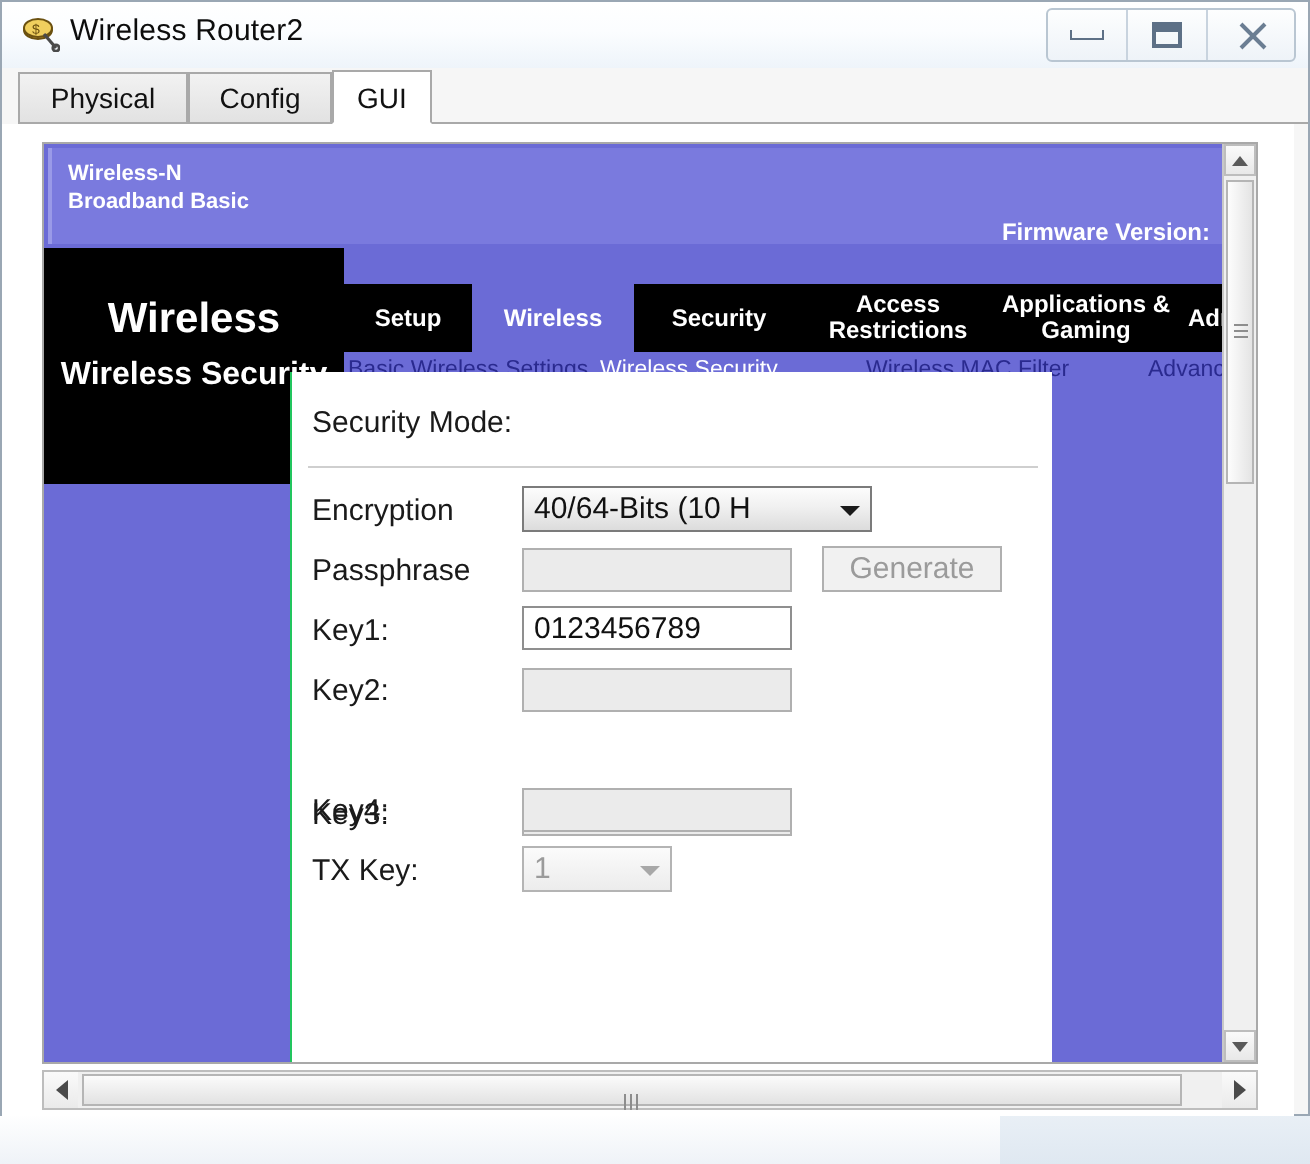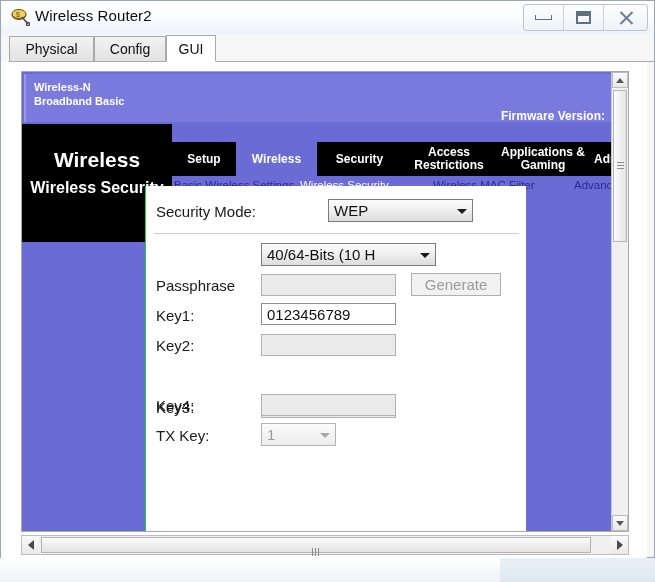--- a/index.html
+++ b/index.html
@@ -384,29 +384,26 @@
             </div>
             <div class="rw-btn rw-b2">
               <span>-</span>
             </div>
           </div>
 
           <div class="formcard">
 
             <div class="row" style="top:10px;">
               <span class="lbl">Security Mode:</span>
-              <div class="sel-box" style="left:182px;top:3px;width:145px;">
-                <span>WEP</span>
-                <span class="sel-arrow"></span>
-              </div>
             </div>
 
             <div class="hr" style="top:47px;"></div>
 
             <div class="row" style="top:54px;">
+              <span class="lbl clip">Encryption</span>
               <div class="sel-box" style="left:115px;top:3px;width:175px;">
                 <span>40/64-Bits (10 H</span>
                 <span class="sel-arrow"></span>
               </div>
             </div>
 
             <div class="row" style="top:84px;">
               <span class="lbl clip">Passphrase</span>
               <div class="txt-box dis" style="left:115px;top:4px;width:135px;">
                 <span></span>

